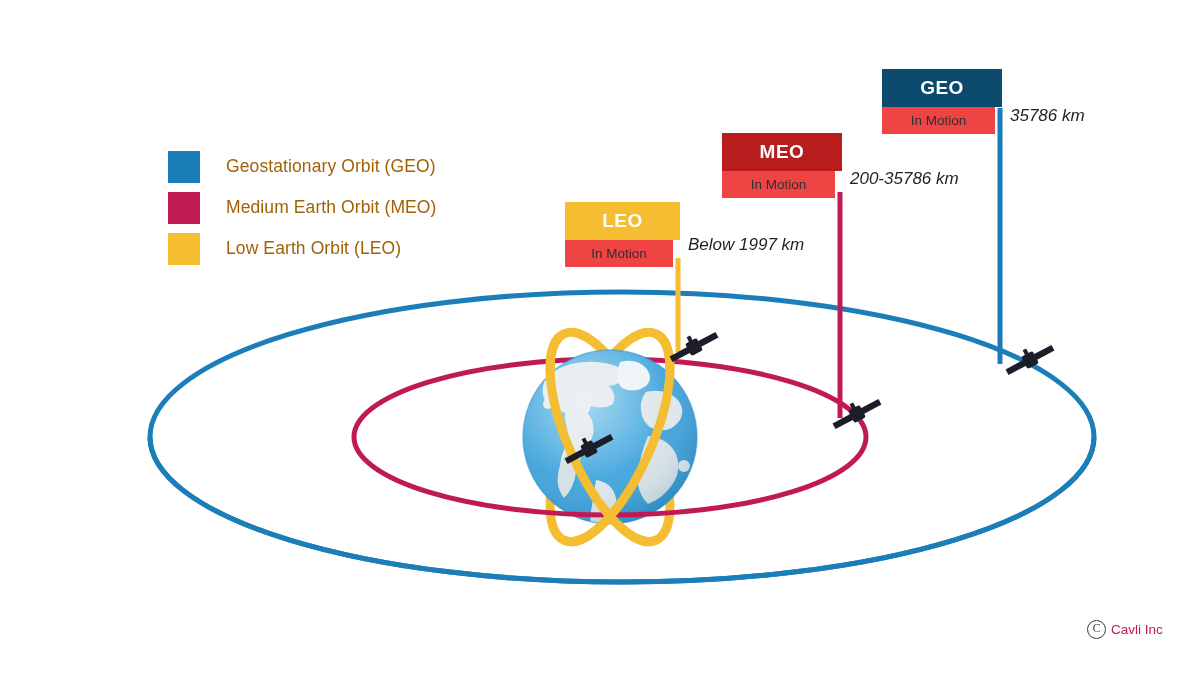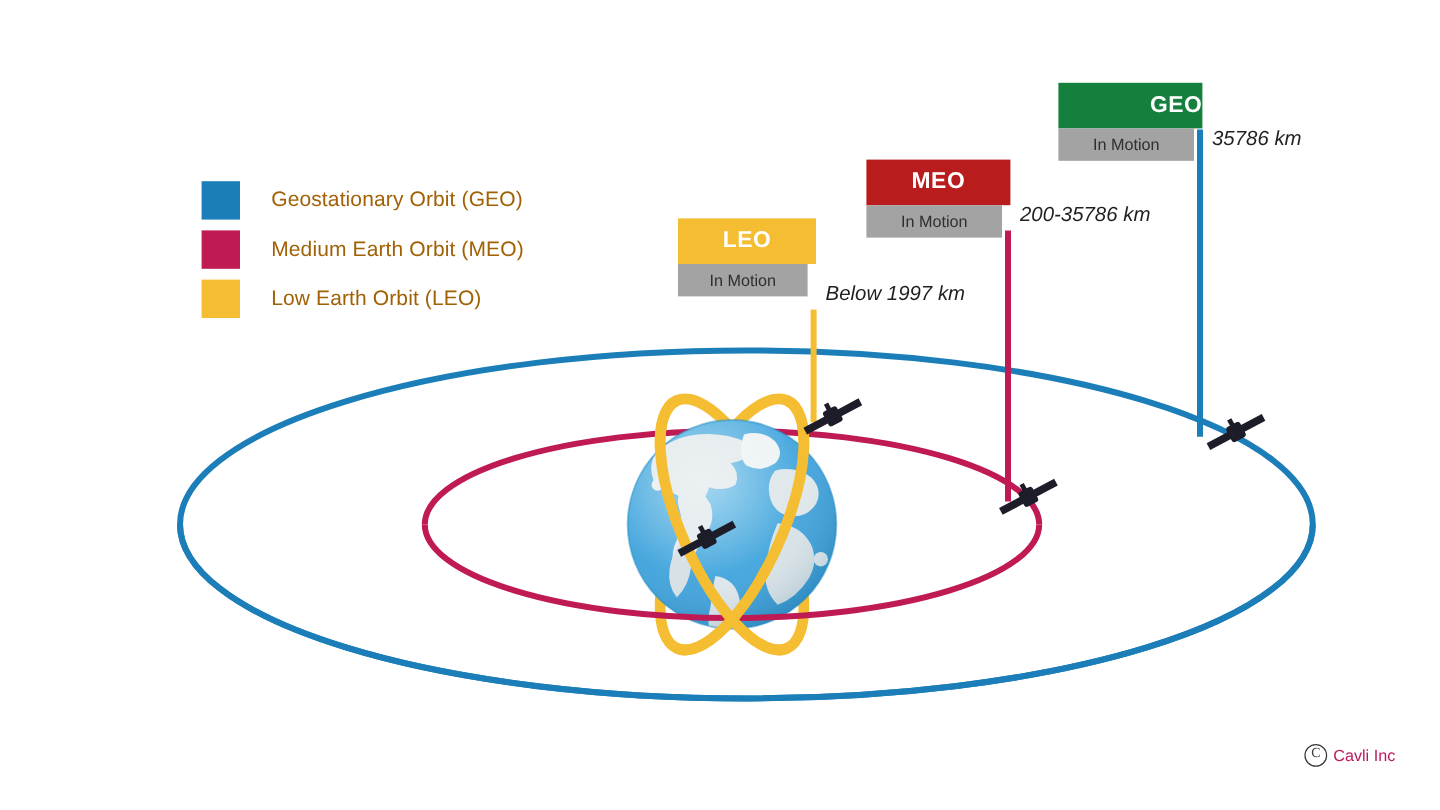--- a/index.html
+++ b/index.html
@@ -65,21 +65,21 @@
     text-align: center;
     color: #ffffff;
     font-size: 19px;
     font-weight: bold;
     letter-spacing: 0.5px;
   }
   .callout-sub {
     height: 27px;
     line-height: 27px;
     text-align: center;
-    background: #a3a3a3;
+    background: #ef4444;
     color: #2f2f2f;
     font-size: 13.5px;
   }
   .callout-dist {
     position: absolute;
     font-size: 17px;
     color: #231f20;
     white-space: nowrap;
     font-style: italic;
   }
@@ -217,34 +217,34 @@
       <span class="legend-label">Medium Earth Orbit (MEO)</span>
     </div>
 
     <div class="legend-row">
       <span class="legend-swatch" style="background:#f5bd31;"></span>
       <span class="legend-label">Low Earth Orbit (LEO)</span>
     </div>
 
   </div>
 
-  <div class="callout" style="left:565px; top:182px; width:115px;">
+  <div class="callout" style="left:565px; top:202px; width:115px;">
     <div class="callout-head" style="background:#f5bd31; width:115px;">LEO</div>
     <div class="callout-sub" style="width:108px;">In Motion</div>
   </div>
   <div class="callout-dist" style="left:688px; top:235px;">Below 1997 km</div>
 
   <div class="callout" style="left:722px; top:133px; width:120px;">
     <div class="callout-head" style="background:#b91c1c; width:120px;">MEO</div>
     <div class="callout-sub" style="width:113px;">In Motion</div>
   </div>
   <div class="callout-dist" style="left:850px; top:169px;">200-35786 km</div>
 
   <div class="callout" style="left:882px; top:69px; width:120px;">
-    <div class="callout-head" style="background:#15803d; width:120px;text-align:right;">GEO</div>
+    <div class="callout-head" style="background:#0c4a6e; width:120px;">GEO</div>
     <div class="callout-sub" style="width:113px;">In Motion</div>
   </div>
   <div class="callout-dist" style="left:1010px; top:106px;">35786 km</div>
 
   <div class="watermark">
     <span class="wm-c">C</span>
     <span class="wm-text">Cavli Inc</span>
   </div>
 
 </div>

